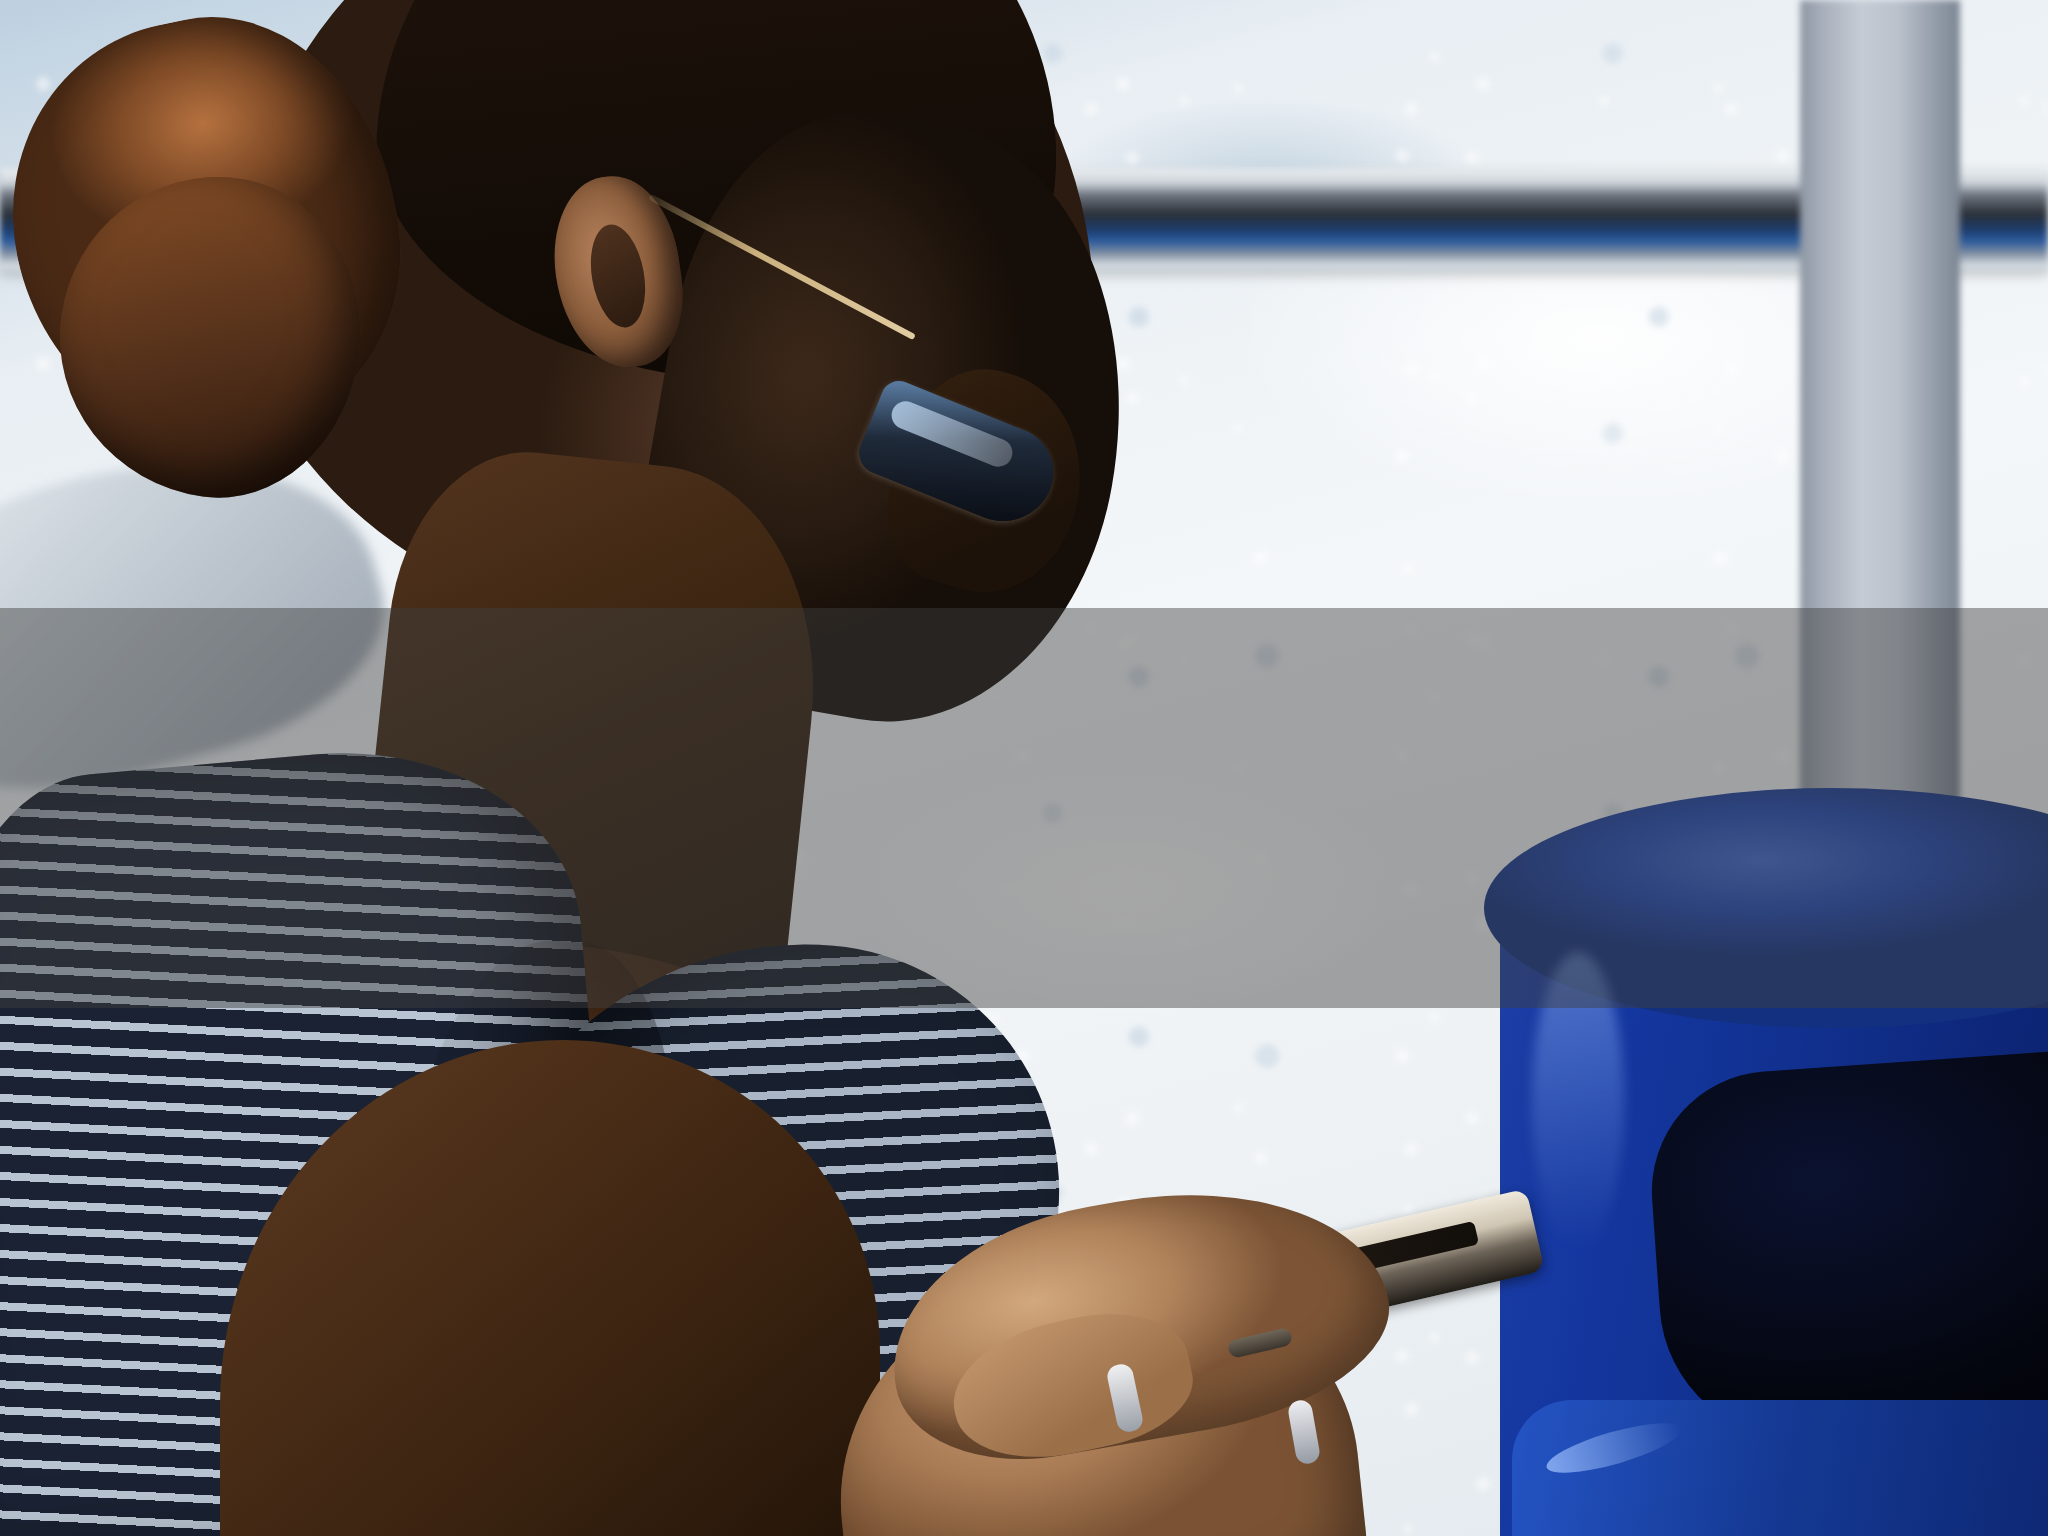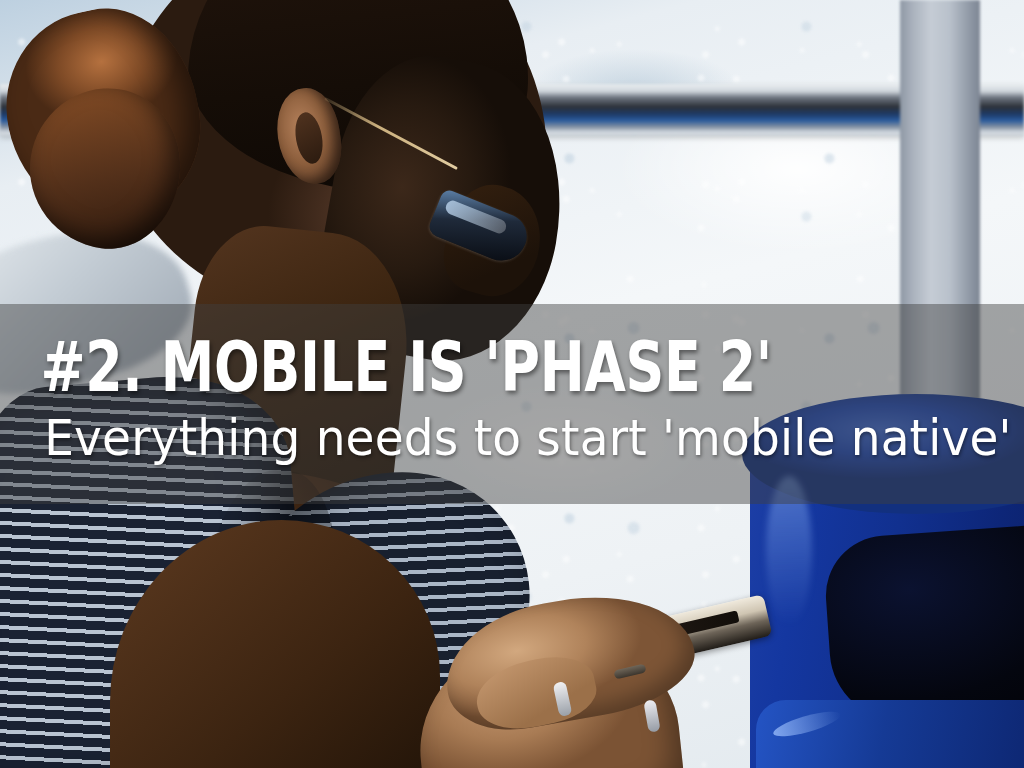--- a/index.html
+++ b/index.html
@@ -483,18 +483,14 @@
     <div class="hand-lower"></div>
     <div class="hand-upper"></div>
     <div class="phone-btn"></div>
     <div class="finger"></div>
     <div class="ring1"></div>
     <div class="ring2"></div>
   </div>
 
   <div class="overlay-band"></div>
 
-  <div class="caption">
-    <h1 class="title">#2. MOBILE IS 'PHASE 2'</h1>
-    <h2 class="subtitle">Everything needs to start 'mobile native'</h2>
-  </div>
 
 </div>
 
 </body></html>

